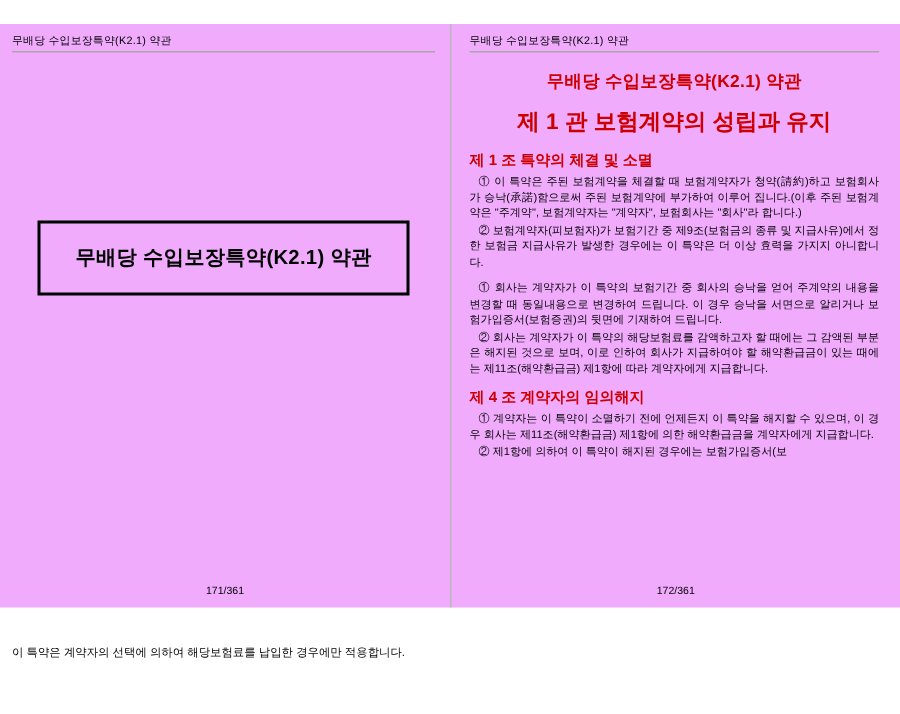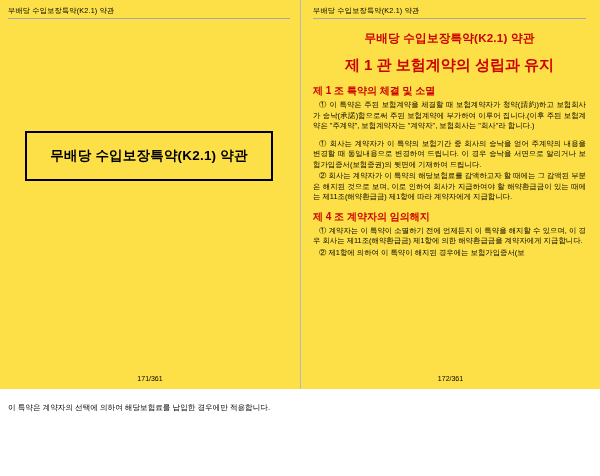--- a/index.html
+++ b/index.html
@@ -17,21 +17,22 @@
   .spread {
     display: flex;
     width: 600px;
     height: 476px;
     box-sizing: border-box;
   }
   .page {
     position: relative;
     box-sizing: border-box;
     height: 389px;
-    background: #fde047;
+    background: #f0abfc;
+    margin-top: 16px;
   }
   .page-left {
     width: 300px;
     padding: 6px 10px 0 8px;
   }
   .page-right {
     width: 300px;
     padding: 6px 14px 0 12px;
     border-left: 1px solid #b9b9b9;
   }
@@ -64,21 +65,21 @@
   .title-box-text {
     font-size: 13.5px;
     font-weight: bold;
     letter-spacing: 0.2px;
     white-space: nowrap;
   }
   .left-footnote {
     position: absolute;
     left: 8px;
     right: 12px;
-    top: 402px;
+    top: 413px;
     font-size: 7.6px;
     line-height: 1.45;
     text-align: justify;
   }
   .page-number {
     position: absolute;
     bottom: 7px;
     left: 0;
     right: 0;
     text-align: center;
@@ -141,20 +142,21 @@
   <div class="page page-right">
     <div class="running-head">무배당 수입보장특약(K2.1) 약관</div>
     <hr class="rule">
 
     <div class="doc-title">무배당 수입보장특약(K2.1) 약관</div>
     <div class="chapter">제 1 관 보험계약의 성립과 유지</div>
 
     <div class="article">
       <div class="article-head">제 1 조 특약의 체결 및 소멸</div>
       <p class="para">① 이 특약은 주된 보험계약을 체결할 때 보험계약자가 청약(請約)하고 보험회사가 승낙(承諾)함으로써 주된 보험계약에 부가하여 이루어 집니다.(이후 주된 보험계약은 "주계약", 보험계약자는 "계약자", 보험회사는 "회사"라 합니다.)</p>
+      <p class="para">② 보험계약자(피보험자)가 보험기간 중 제9조(보험금의 종류 및 지급사유)에서 정한 보험금 지급사유가 발생한 경우에는 이 특약은 더 이상 효력을 가지지 아니합니다.</p>
     </div>
 
 
     <div class="article">
       <p class="para">① 회사는 계약자가 이 특약의 보험기간 중 회사의 승낙을 얻어 주계약의 내용을 변경할 때 동일내용으로 변경하여 드립니다. 이 경우 승낙을 서면으로 알리거나 보험가입증서(보험증권)의 뒷면에 기재하여 드립니다.</p>
       <p class="para">② 회사는 계약자가 이 특약의 해당보험료를 감액하고자 할 때에는 그 감액된 부분은 해지된 것으로 보며, 이로 인하여 회사가 지급하여야 할 해약환급금이 있는 때에는 제11조(해약환급금) 제1항에 따라 계약자에게 지급합니다.</p>
     </div>
 
     <div class="article">
       <div class="article-head">제 4 조 계약자의 임의해지</div>

